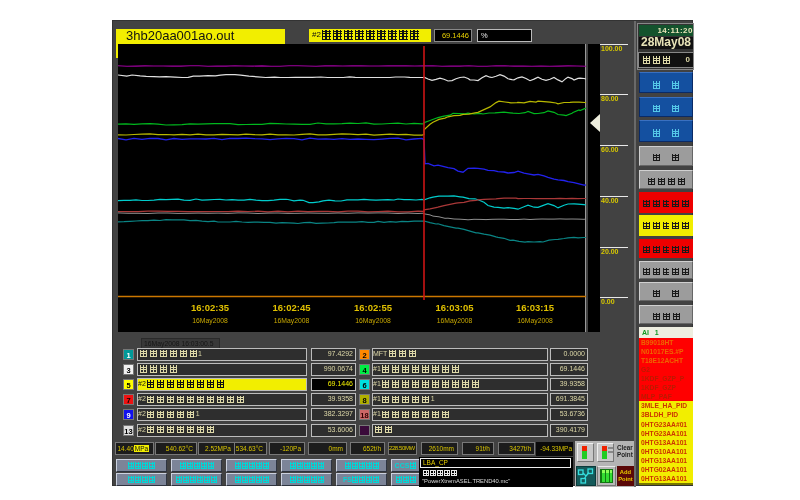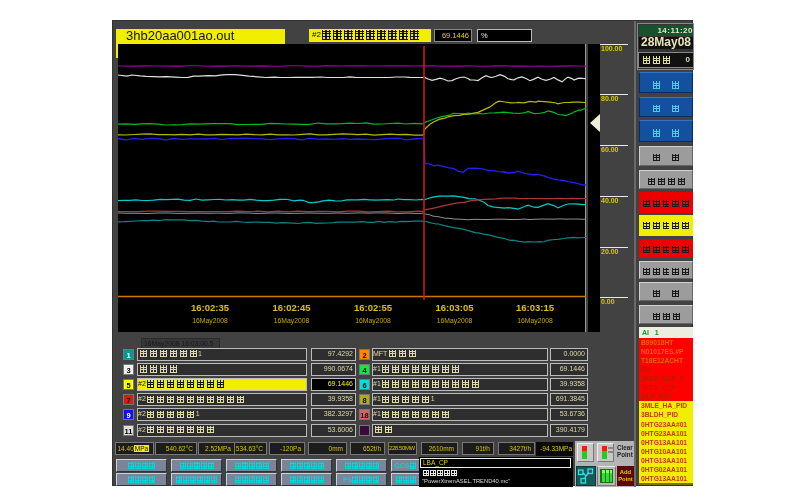--- a/index.html
+++ b/index.html
@@ -70,21 +70,21 @@
 <div class="ab vb" style="left:198px;top:341.7px;width:45px;height:13px">990.0674</div>
 <div class="ab sw" style="left:10px;top:357.9px;background:#ffff00;color:#000">5</div>
 <div class="ab nb" style="left:24px;top:356.9px;width:170px;height:13px;background:#f2ee00;--c:#111;color:#111">#2<span class="z"></span><span class="z"></span><span class="z"></span><span class="z"></span><span class="z"></span><span class="z"></span><span class="z"></span><span class="z"></span></div>
 <div class="ab vb" style="left:198px;top:356.9px;width:45px;height:13px;background:#000;color:#f2ee00">69.1446</div>
 <div class="ab sw" style="left:10px;top:373.1px;background:#ee1111;color:#000">7</div>
 <div class="ab nb" style="left:24px;top:372.1px;width:170px;height:13px">#2<span class="z"></span><span class="z"></span><span class="z"></span><span class="z"></span><span class="z"></span><span class="z"></span><span class="z"></span><span class="z"></span><span class="z"></span><span class="z"></span></div>
 <div class="ab vb" style="left:198px;top:372.1px;width:45px;height:13px">39.9358</div>
 <div class="ab sw" style="left:10px;top:388.3px;background:#1111ee;color:#fff">9</div>
 <div class="ab nb" style="left:24px;top:387.3px;width:170px;height:13px">#2<span class="z"></span><span class="z"></span><span class="z"></span><span class="z"></span><span class="z"></span>1</div>
 <div class="ab vb" style="left:198px;top:387.3px;width:45px;height:13px">382.3297</div>
-<div class="ab sw" style="left:10px;top:403.5px;background:#e0e0e0;color:#000">11</div>
+<div class="ab sw" style="left:10px;top:403.5px;background:#e0e0e0;color:#000">13</div>
 <div class="ab nb" style="left:24px;top:402.5px;width:170px;height:13px">#2<span class="z"></span><span class="z"></span><span class="z"></span><span class="z"></span><span class="z"></span><span class="z"></span><span class="z"></span></div>
 <div class="ab vb" style="left:198px;top:402.5px;width:45px;height:13px">53.6006</div>
 <div class="ab sw" style="left:246px;top:327.5px;background:#ff8800;color:#000">2</div>
 <div class="ab nb" style="left:259px;top:326.5px;width:176px;height:13px">MFT<span class="z"></span><span class="z"></span><span class="z"></span></div>
 <div class="ab vb" style="left:437px;top:326.5px;width:38px;height:13px">0.0000</div>
 <div class="ab sw" style="left:246px;top:342.7px;background:#00ee44;color:#000">4</div>
 <div class="ab nb" style="left:259px;top:341.7px;width:176px;height:13px">#1<span class="z"></span><span class="z"></span><span class="z"></span><span class="z"></span><span class="z"></span><span class="z"></span><span class="z"></span><span class="z"></span></div>
 <div class="ab vb" style="left:437px;top:341.7px;width:38px;height:13px">69.1446</div>
 <div class="ab sw" style="left:246px;top:357.9px;background:#00e0e0;color:#000">6</div>
 <div class="ab nb" style="left:259px;top:356.9px;width:176px;height:13px">#1<span class="z"></span><span class="z"></span><span class="z"></span><span class="z"></span><span class="z"></span><span class="z"></span><span class="z"></span><span class="z"></span><span class="z"></span><span class="z"></span></div>

